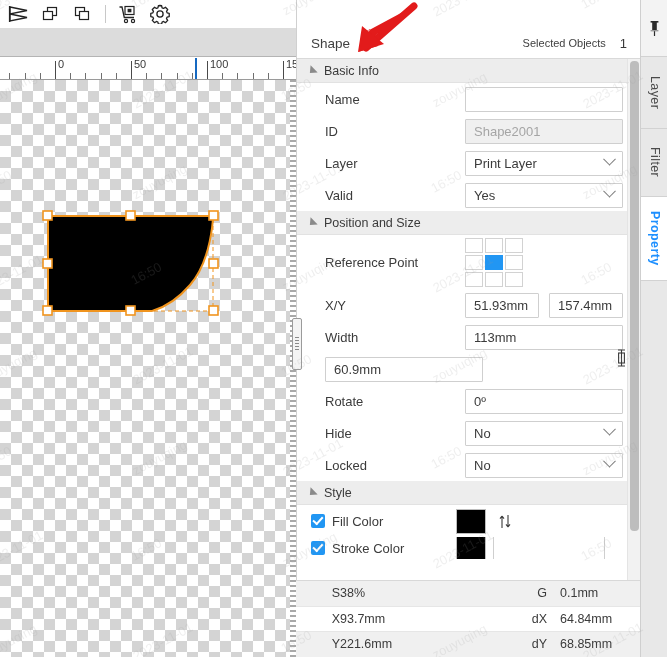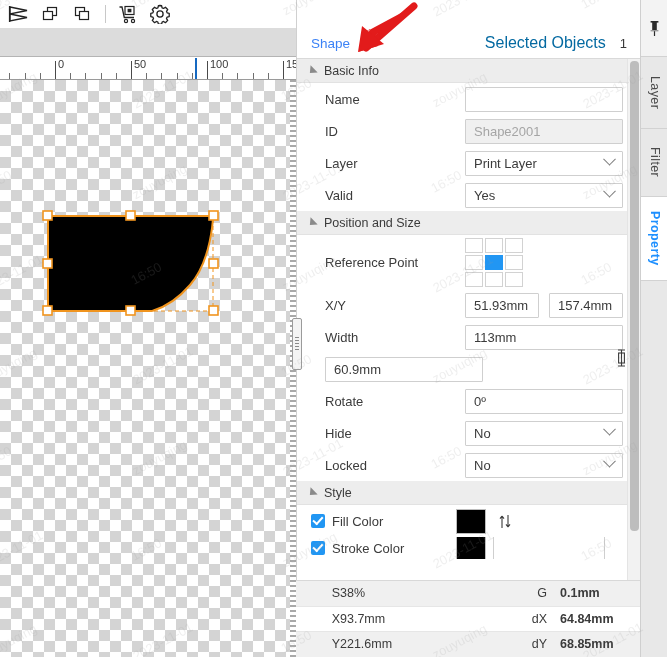--- a/index.html
+++ b/index.html
@@ -76,23 +76,23 @@
   
   .panel {
     position: absolute; left: 296px; top: 0; width: 344px; height: 657px;
     background: #ffffff; border-left: 1px solid #d0d0d0;
   }
   .panel-head {
     position: absolute; left: 0; top: 28px; width: 344px; height: 31px;
     border-bottom: 1px solid #d9d9d9; display: flex; align-items: center;
     padding: 0 14px; background: #ffffff;
   }
-  .panel-title { font-size: 13.5px; color: #3b82f6; }
+  .panel-title { font-size: 13.5px; color: #404040; }
   .panel-head-right { margin-left: auto; display: flex; align-items: center; gap: 14px; }
-  .sel-label { font-size: 16px; color: #0369a1; }
+  .sel-label { font-size: 11px; color: #404040; }
   .sel-count { font-size: 13px; color: #3a3a3a; }
 
   .panel-body {
     position: absolute; left: 0; top: 59px; width: 344px; height: 521px;
     overflow: hidden;
   }
   .group-head {
     height: 24px; background: #ededed; display: flex; align-items: center;
     padding-left: 10px; gap: 7px; border-bottom: 1px solid #e2e2e2;
   }
@@ -168,21 +168,21 @@
     background: #ffffff; border-top: 1px solid #d8d8d8;
   }
   .st-row {
     display: flex; height: 25.6px; align-items: center;
     border-bottom: 1px solid #e6e6e6;
   }
   .st-row.alt { background: #f0f0f0; }
   .st-key { width: 44px; text-align: right; font-size: 12.5px; color: #3b3b3b; }
   .st-val { font-size: 12.5px; color: #3b3b3b; }
   .st-key2 { width: 60px; text-align: right; font-size: 12.5px; color: #3b3b3b; margin-left: auto; }
-  .st-val2 { padding-left: 13px; width: 120px; font-size: 12.5px; color: #3b3b3b; font-weight: bold; }
+  .st-val2 { padding-left: 13px; width: 120px; font-size: 12.5px; color: #3b3b3b; }
 
   
   .rail {
     position: absolute; left: 640px; top: 0; width: 27px; height: 657px;
     background: #e8e8e8; border-left: 1px solid #cfcfcf;
   }
   .rail-pin {
     height: 57px; display: flex; align-items: center; justify-content: center;
     background: #f3f3f3; border-bottom: 1px solid #d2d2d2; cursor: pointer;
   }

